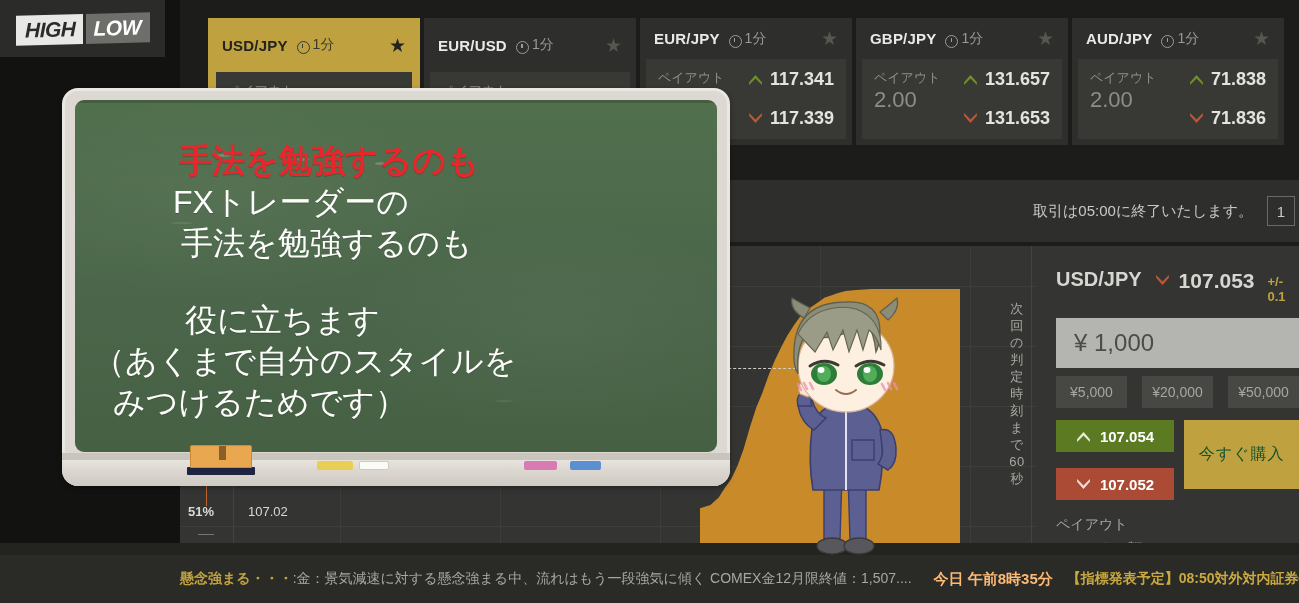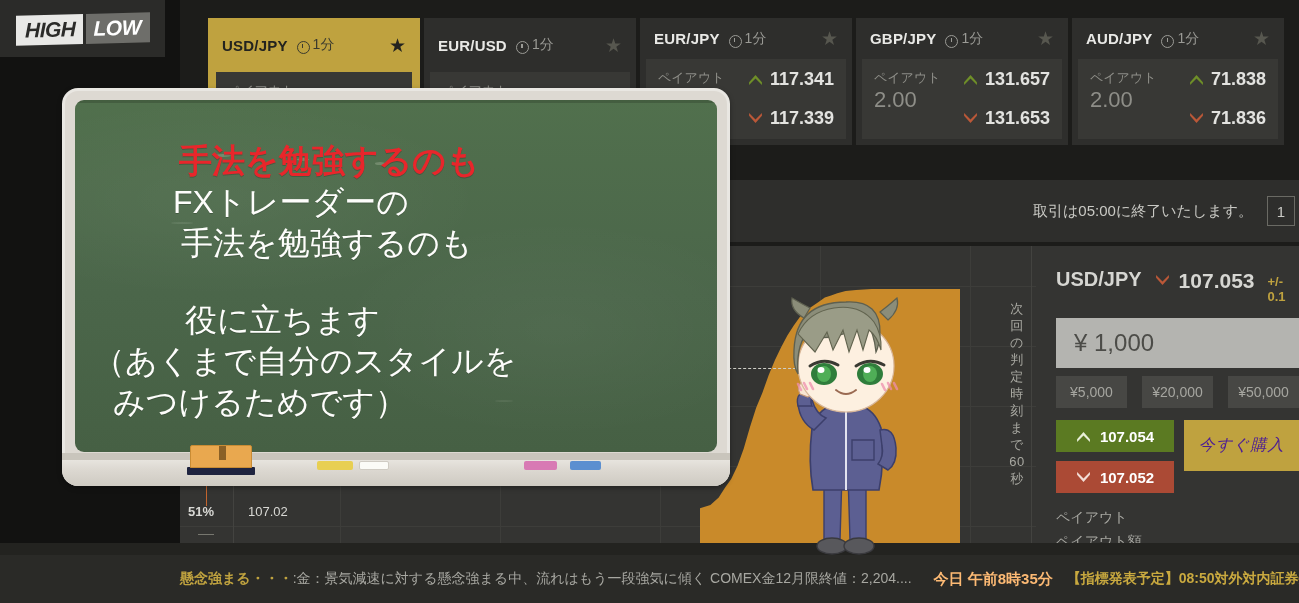--- a/index.html
+++ b/index.html
@@ -133,32 +133,31 @@
     margin-top: 14px; width: 300px; height: 50px; background: #b4b4b0;
     display: flex; align-items: center; padding-left: 18px;
     font-size: 24px; color: #4c4c48;
   }
   .chips { margin-top: 8px; display: flex; gap: 15px; }
   .chip {
     width: 80px; height: 32px; background: #474744; color: #a6a6a0;
     font-size: 14px; display: flex; align-items: center; justify-content: center;
   }
   .dir-area { margin-top: 12px; display: flex; gap: 10px; }
-  .dir-stack { display: flex; flex-direction: column; gap: 9px; }
+  .dir-stack { display: flex; flex-direction: column; gap: 16px; }
   .dir-btn {
     width: 118px; height: 32px; display: flex; align-items: center; justify-content: center;
     gap: 9px; font-size: 15px; font-weight: bold; color: #fff;
   }
   .dir-btn.high { background: #5b7a22; }
   .dir-btn.low  { background: #ab4a35; }
   .buy-btn {
-    width: 146px; height: 51px; background: #bfa23f; color: #4c1d95;
+    width: 146px; height: 69px; background: #bfa23f; color: #14532d;
     font-size: 16px; display: flex; align-items: center; justify-content: center;
     letter-spacing: 1px;
-    font-style: italic;
   }
   .op-rows { margin-top: 12px; width: 300px; }
   .op-row { display: flex; justify-content: space-between; font-size: 14px; color: #a9a9a3; line-height: 24px; }
 
   
   .ticker {
     position: absolute; left: 0; bottom: 0; width: 1299px; height: 48px;
     background: #2a2a27; display: flex; align-items: center; overflow: hidden;
   }
   .ticker-inner { display: flex; align-items: center; white-space: nowrap; padding-left: 180px; gap: 0; }
@@ -470,21 +469,21 @@
           <span>ペイアウト額</span>
 
         </div>
       </div>
     </div>
 
     <div class="ticker-strip-bg"></div>
     <div class="ticker">
       <div class="ticker-inner">
         <span class="tk-hl">懸念強まる・・・</span>
-        <span class="tk-txt">:金：景気減速に対する懸念強まる中、流れはもう一段強気に傾く COMEX金12月限終値：2,204....</span>
+        <span class="tk-txt">:金：景気減速に対する懸念強まる中、流れはもう一段強気に傾く COMEX金12月限終値：1,507....</span>
         <span class="tk-time">今日 午前8時35分</span>
         <span class="tk-alert">【指標発表予定】08:50対外対内証券売買契</span>
       </div>
     </div>
 
   </div>
 
   <div class="board-wrap">
     <div class="board-frame"></div>
     <div class="board-face">

